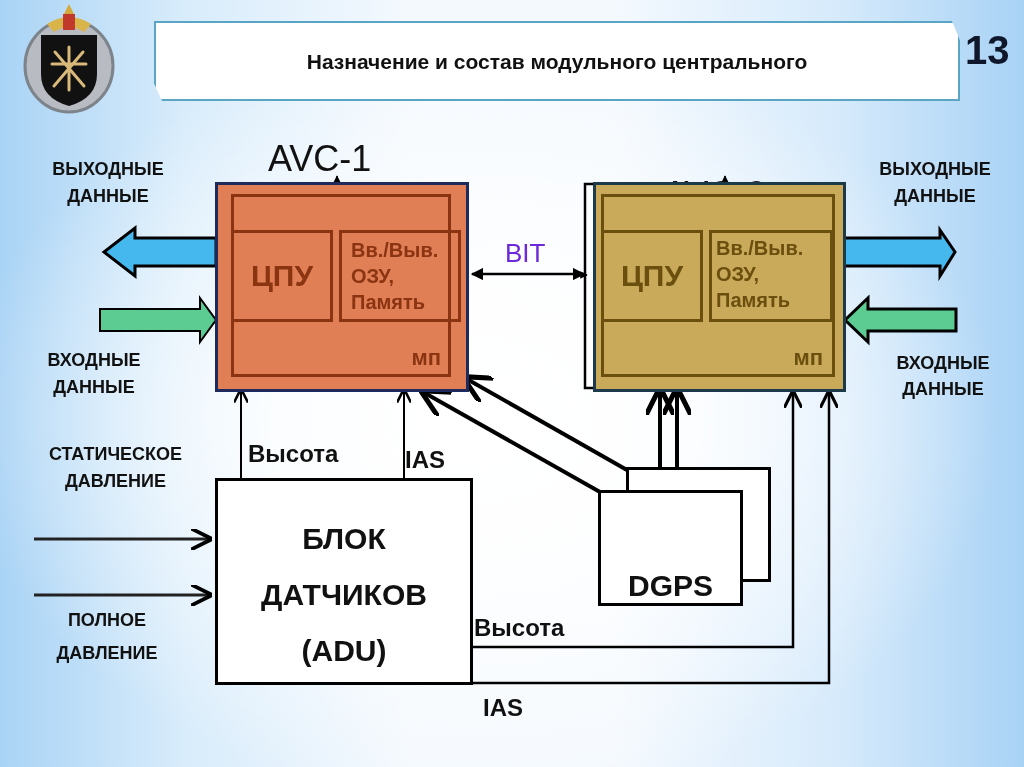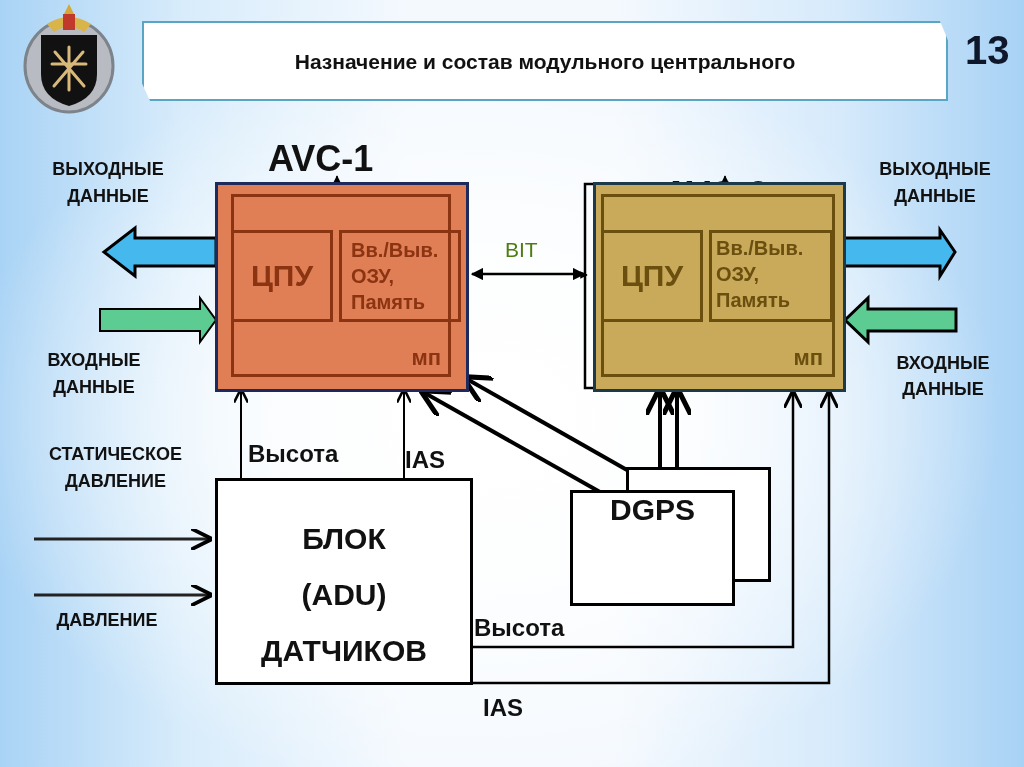--- a/index.html
+++ b/index.html
@@ -5,29 +5,29 @@
   html, body { margin:0; padding:0; }
   body {
     width:1024px; height:767px; position:relative; overflow:hidden;
     font-family:"Liberation Sans", sans-serif;
     background:
       radial-gradient(ellipse 520px 380px at 480px 420px, rgba(255,255,255,1) 0%, rgba(255,255,255,0.85) 40%, rgba(255,255,255,0) 100%),
       linear-gradient(90deg, #a9d3f5 0%, #d8ecfb 18%, #f4f9fe 40%, #f4f9fe 60%, #d6eafb 82%, #a8d2f5 100%);
   }
   .abs { position:absolute; }
   .title-box {
-    left:142px; top:21px; width:802px; height:76px;
+    left:154px; top:21px; width:802px; height:76px;
     background:#fff; border:2px solid #5aa5c4;
     clip-path: polygon(0 0, 99% 0, 100% 24%, 100% 100%, 1% 100%, 0 78%);
     display:flex; align-items:center; justify-content:center; text-align:center;
   }
   .title-text { font-size:21px; font-weight:bold; line-height:29px; color:#111; }
   .slide-num { left:965px; top:28px; font-size:40px; font-weight:bold; color:#0f172a; }
   .lbl { font-weight:bold; color:#111; text-align:center; line-height:27px; font-size:18px; }
-  .avc-title { font-size:36px; font-weight:bold; color:#111; }
+  .avc-title { font-size:36px; font-weight:normal; color:#111; }
   .module { border:3px solid #1f2a5c; }
   .inner { position:absolute; box-sizing:border-box; }
   .white-box { background:#fff; border:3px solid #000; box-sizing:border-box; }
   svg { position:absolute; left:0; top:0; }
 </style>
 </head>
 <body>
 
 <div class="abs" style="left:14px;top:2px;width:110px;height:112px;">
   <svg width="110" height="112" viewBox="0 0 110 112">
@@ -101,21 +101,21 @@
     <span style="font-size:30px;font-weight:bold;color:#8b3411;">ЦПУ</span>
   </div>
   <div class="inner" style="left:121px;top:45px;width:122px;height:92px;border:3px solid #8b3411;overflow:hidden;padding:4px 0 0 9px;color:#8b3411;font-size:20px;font-weight:bold;line-height:26px;">
     <div>Вв./Выв.</div>
     <div>ОЗУ,</div>
     <div>Память</div>
   </div>
   <div class="abs" style="right:25px;top:160px;font-size:22px;font-weight:bold;color:#8b3411;">мп</div>
 </div>
 
-<div class="abs" style="left:505px;top:238px;font-size:21px;color:#4d7c0f;">BIT</div>
+<div class="abs" style="left:505px;top:238px;font-size:26px;color:#6d28d9;">BIT</div>
 
 <div class="abs avc-title" style="left:663px;top:138px;margin-top:36px;">AVC-2</div>
 <div class="abs module" style="left:593px;top:182px;width:247px;height:204px;background:#c9a95a;border-color:#1c3a4a;">
   <div class="inner" style="left:5px;top:9px;width:234px;height:183px;border:3px solid #6b4f0e;"></div>
   <div class="inner" style="left:5px;top:45px;width:102px;height:92px;border:3px solid #6b4f0e;display:flex;align-items:center;justify-content:center;">
     <span style="font-size:30px;font-weight:bold;color:#6b4f0e;">ЦПУ</span>
   </div>
   <div class="inner" style="left:113px;top:45px;width:124px;height:92px;border:3px solid #6b4f0e;overflow:hidden;padding:2px 0 0 4px;color:#6b4f0e;font-size:20px;font-weight:bold;line-height:26px;">
     <div>Вв./Выв.</div>
     <div>ОЗУ,</div>
@@ -130,39 +130,40 @@
 </div>
 <div class="abs lbl" style="left:24px;top:347px;width:140px;">
   <div>ВХОДНЫЕ</div>
   <div>ДАННЫЕ</div>
 </div>
 <div class="abs lbl" style="left:18px;top:441px;width:195px;">
   <div>СТАТИЧЕСКОЕ</div>
   <div>ДАВЛЕНИЕ</div>
 </div>
 <div class="abs lbl" style="left:34px;top:604px;width:146px;line-height:33px;">
+  <div>ПОЛНОЕ</div>
   <div>ДАВЛЕНИЕ</div>
 </div>
 
 <div class="abs lbl" style="left:850px;top:156px;width:170px;">
   <div>ВЫХОДНЫЕ</div>
   <div>ДАННЫЕ</div>
 </div>
 <div class="abs lbl" style="left:873px;top:350px;width:140px;line-height:26px;">
   <div>ВХОДНЫЕ</div>
   <div>ДАННЫЕ</div>
 </div>
 
 <div class="abs" style="left:248px;top:440px;font-size:24px;font-weight:bold;color:#111;">Высота</div>
 <div class="abs" style="left:405px;top:446px;font-size:24px;font-weight:bold;color:#111;">IAS</div>
 <div class="abs" style="left:474px;top:614px;font-size:24px;font-weight:bold;color:#111;">Высота</div>
 <div class="abs" style="left:483px;top:694px;font-size:24px;font-weight:bold;color:#111;">IAS</div>
 
 <div class="abs white-box" style="left:215px;top:478px;width:258px;height:207px;text-align:center;font-size:30px;font-weight:bold;color:#111;line-height:56px;padding-top:30px;">
   <div>БЛОК</div>
+  <div>ДАТЧИКОВ</div>
   <div>(ADU)</div>
-  <div>ДАТЧИКОВ</div>
 </div>
 
 <div class="abs white-box" style="left:626px;top:467px;width:145px;height:115px;"></div>
-<div class="abs white-box" style="left:570px;top:490px;width:165px;height:116px;display:flex;align-items:flex-start;justify-content:center;">
+<div class="abs white-box" style="left:598px;top:490px;width:145px;height:116px;display:flex;align-items:flex-end;justify-content:center;">
   <span style="font-size:30px;font-weight:bold;color:#111;">DGPS</span>
 </div>
 
 </body></html>

